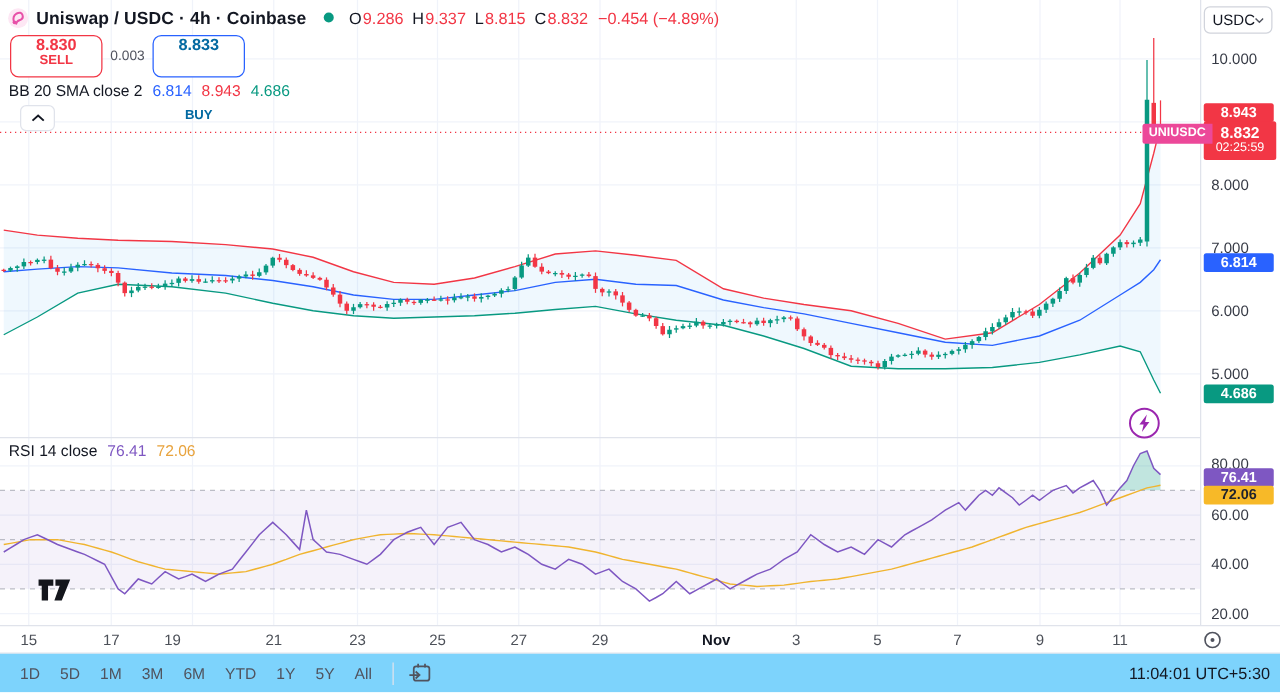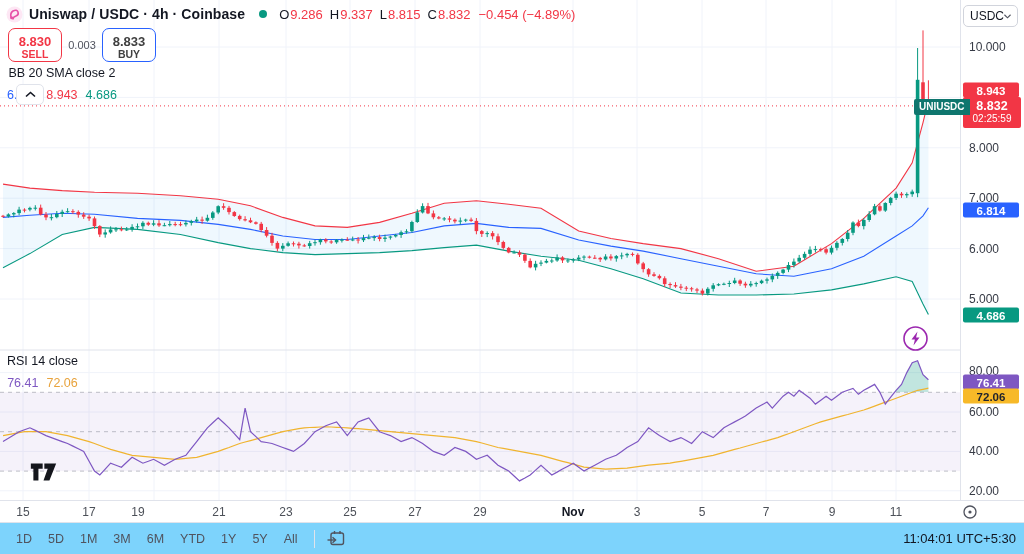--- a/index.html
+++ b/index.html
@@ -9,41 +9,41 @@
   
   .hdr { position:absolute; left:6px; top:4px; height:20px; display:flex; align-items:center; gap:6px; z-index:5; }
   .hdr .title { font-size:14px; font-weight:700; color:#131722; letter-spacing:.1px; }
   .hdr .dot { width:8px; height:8px; border-radius:50%; background:#089981; margin-left:8px; }
   .ohlc { display:flex; gap:7px; font-size:13px; margin-left:6px; }
   .ohlc .k { color:#131722; }
   .ohlc .v { color:#f23645; margin-left:1px; }
   .chg { color:#f23645; font-size:13px; margin-left:2px; }
 
   .orderrow { position:absolute; left:8px; top:28px; display:flex; align-items:center; z-index:5; }
-  .obtn { width:54px; height:34px; border-radius:7px; background:#fff; display:flex; flex-direction:column; align-items:center; justify-content:flex-end; cursor:pointer; line-height:1.1; }
+  .obtn { width:74px; height:34px; border-radius:7px; background:#fff; display:flex; flex-direction:column; align-items:center; justify-content:flex-start; cursor:pointer; line-height:1.1; }
   .obtn .p { font-size:13px; font-weight:700; }
   .obtn .l { font-size:10.5px; font-weight:700; }
   .sell { border:1.5px solid #f23645; color:#f23645; }
-  .buy  { border:1.5px solid #2962ff; color:#404040; }
+  .buy  { border:1.5px solid #2962ff; color:#0369a1;gap:44px; }
   .spread { width:40px; text-align:center; font-size:11px; color:#50535e; }
 
-  .indrow { position:absolute; left:7px; display:flex; gap:8px; align-items:center; font-size:12.5px; color:#131722; z-index:5;flex-direction:column; }
+  .indrow { position:absolute; left:7px; display:flex; gap:8px; align-items:center; font-size:12.5px; color:#131722; z-index:5; }
   .indrow .vals { display:flex; gap:8px; font-weight:400; }
 
   .caretbtn { position:absolute; left:16px; top:84px; width:28px; height:21px; border:1px solid #e0e3eb; background:#fff; border-radius:5px; color:#131722; display:flex; align-items:center; justify-content:center; z-index:5; cursor:pointer; }
   .caretbtn svg { display:block; }
 
   
   #axis-col { position:absolute; left:960px; top:0; width:64px; height:522px; background:#fff; border-left:1px solid #e0e3eb; z-index:4; }
   .axlabel { position:absolute; left:8px; transform:translateY(-50%); font-size:12px; color:#363a45; white-space:nowrap; }
   .badge { position:absolute; left:2px; width:56px; transform:translateY(-50%); text-align:center; font-size:11.5px; font-weight:700; color:#fff; border-radius:2px; padding:1.5px 0; z-index:3; }
   #pricebadge { position:absolute; left:2px; top:97px; width:58px; background:#f23645; color:#fff; border-radius:2px; text-align:center; z-index:4; padding:2px 0 3px 0; }
   #pricebadge .pp { font-size:12.5px; font-weight:700; line-height:1.15; }
   #pricebadge .cd { font-size:10px; line-height:1.2; }
-  #symtag { position:absolute; left:914px; top:99px; background:#0f766e; color:#fff; font-size:10px; font-weight:700; padding:2px 5px 3px 5px; border-radius:2px 0 0 2px; z-index:4; }
+  #symtag { position:absolute; left:914px; top:99px; background:#ec4899; color:#fff; font-size:10px; font-weight:700; padding:2px 5px 3px 5px; border-radius:2px 0 0 2px; z-index:4; }
 
   .usdcbtn { position:absolute; left:963px; top:5px; width:55px; height:22px; border:1px solid #d1d4dc; border-radius:5px; background:#fff; display:flex; align-items:center; justify-content:space-between; padding:0 6px; font-size:12px; color:#131722; z-index:6; cursor:pointer; }
 
   
   #time-row { position:absolute; left:0; top:500px; width:1024px; height:23px; border-top:1px solid #e0e3eb; border-bottom:1px solid #e0e3eb; background:#fff; z-index:4; }
   .tlabel { position:absolute; top:50%; transform:translate(-50%,-50%); font-size:12px; color:#4c5058; }
   .tlabel.bold { font-weight:700; color:#131722; }
   #time-gear { position:absolute; left:962px; top:3px; cursor:pointer; }
 
   

